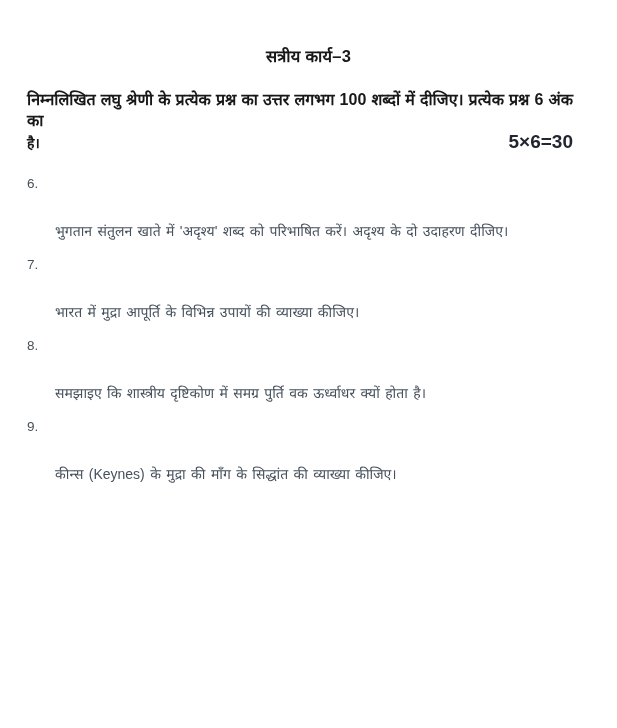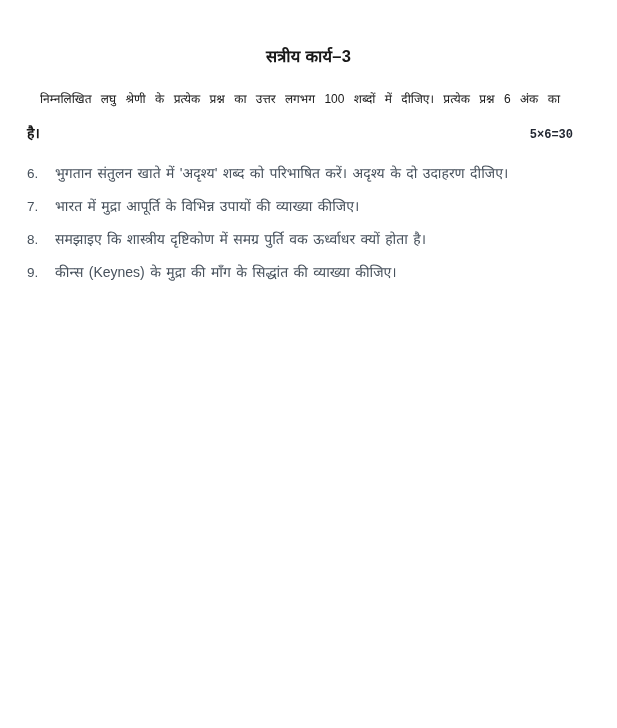--- a/index.html
+++ b/index.html
@@ -22,44 +22,44 @@
     text-align: center;
     font-size: 16.5px;
     font-weight: bold;
     color: #181818;
     letter-spacing: 0.2px;
   }
   .instruction {
     margin: 22px 44px 0 27px;
   }
   .instruction-line1 {
-    margin: 13px;
-    font-size: 12px;
-    font-weight: normal;
+    margin: 0;
+    font-size: 16px;
+    font-weight: bold;
     color: #181818;
     line-height: 21px;
     text-align: justify;
     text-align-last: justify;
     white-space: normal;
   }
   .instruction-row2 {
     display: flex;
     justify-content: space-between;
     align-items: baseline;
     margin-top: 0px;
   }
   .instruction-line2 {
     font-size: 14px;
     font-weight: bold;
     color: #181818;
     line-height: 21px;
   }
   .instruction-marks {
-    font-family: Liberation Mono, monospace;
-    font-size: 12px;
+    font-family: Liberation Sans, sans-serif;
+    font-size: 19px;
     font-weight: bold;
     color: #212631;
   }
   .question-list {
     margin: 21px 44px 0 27px;
   }
   .q-row {
     display: flex;
     align-items: flex-start;
     margin-bottom: 16px;
@@ -68,20 +68,21 @@
   .q-no {
     flex: 0 0 28px;
     font-size: 13.5px;
     color: #47515c;
   }
   .q-text {
     flex: 1;
     font-size: 14px;
     color: #47515c;
     word-spacing: 1.5px;
+    margin-top: 48px;
   }
 </style>
 </head>
 <body>
 
 <div class="page">
 
   <h1 class="page-title">सत्रीय कार्य–3</h1>
 
   <div class="instruction">

